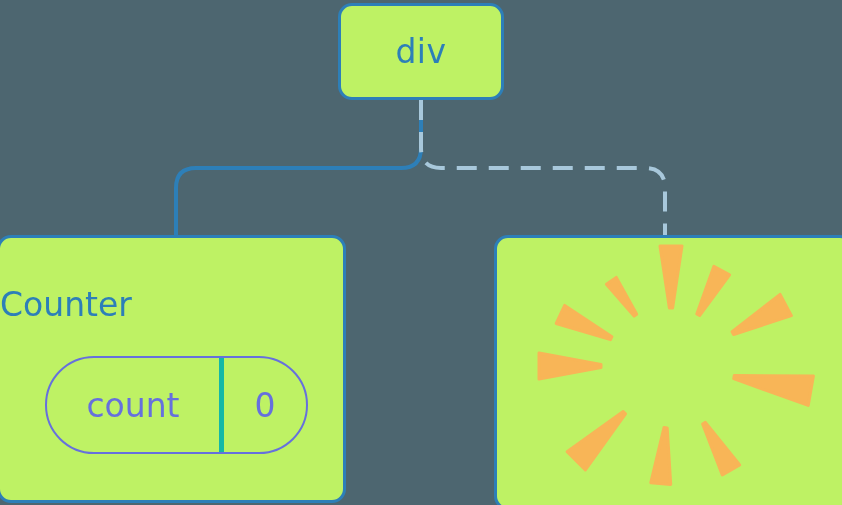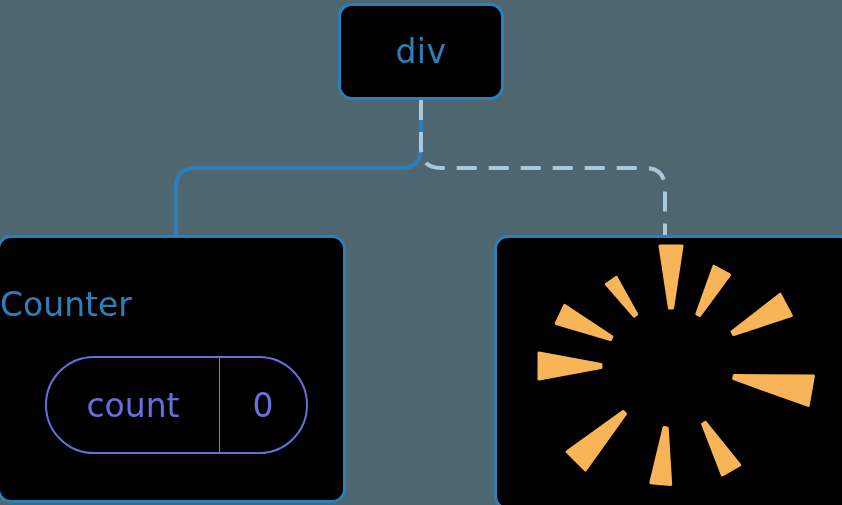--- a/index.html
+++ b/index.html
@@ -15,21 +15,21 @@
     position: relative;
   }
   #stage {
     position: absolute;
     inset: 0;
     width: 842px;
     height: 505px;
   }
   .node {
     position: absolute;
-    background: #000000;
+    background: #bef264;
     border: 3px solid #2d7fb8;
     border-radius: 14px;
     box-sizing: border-box;
     z-index: 3;
   }
   
   #node-div {
     left: 338px;
     top: 3px;
     width: 166px;
@@ -74,21 +74,21 @@
     display: flex;
     align-items: stretch;
   }
   .pill-key {
     flex: 0 0 172px;
     display: flex;
     align-items: center;
     justify-content: center;
     font-size: 33px;
     color: #6670dd;
-    border-right: 1px solid #14b8a6;
+    border-right: 5px solid #14b8a6;
     line-height: 1;
   }
   .pill-val {
     flex: 1 1 auto;
     display: flex;
     align-items: center;
     justify-content: center;
     font-size: 33px;
     color: #6670dd;
     line-height: 1;

